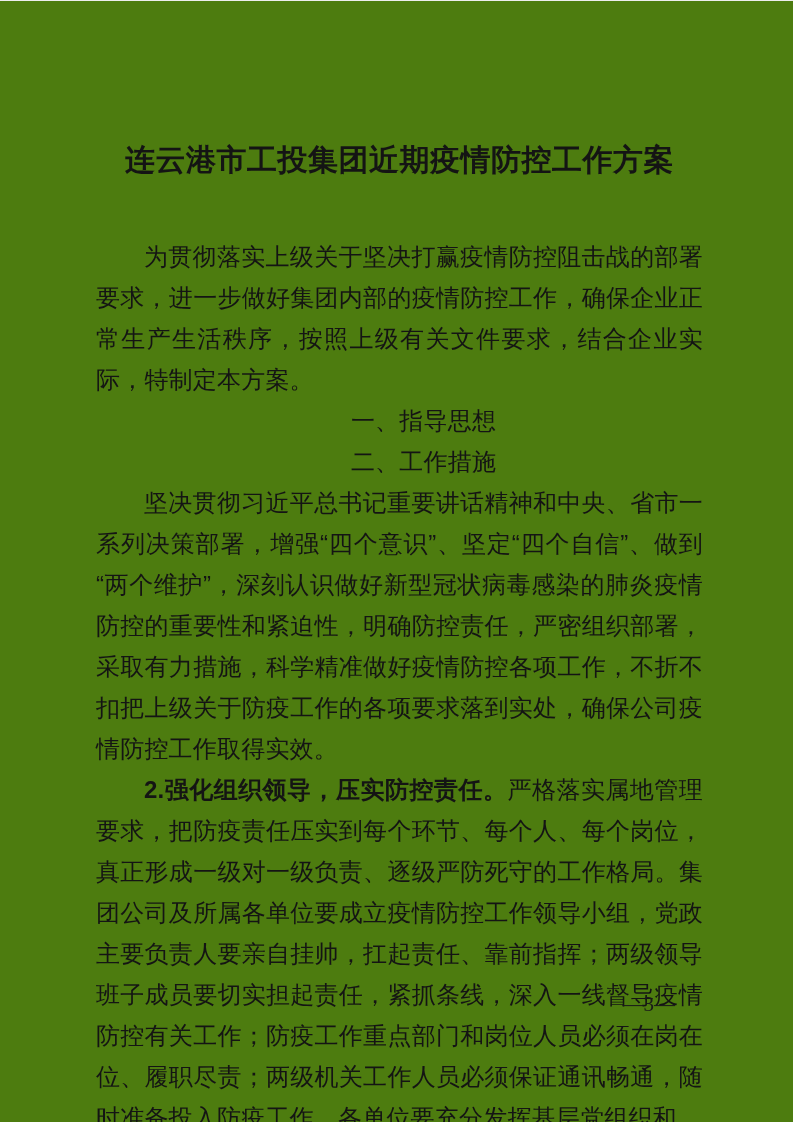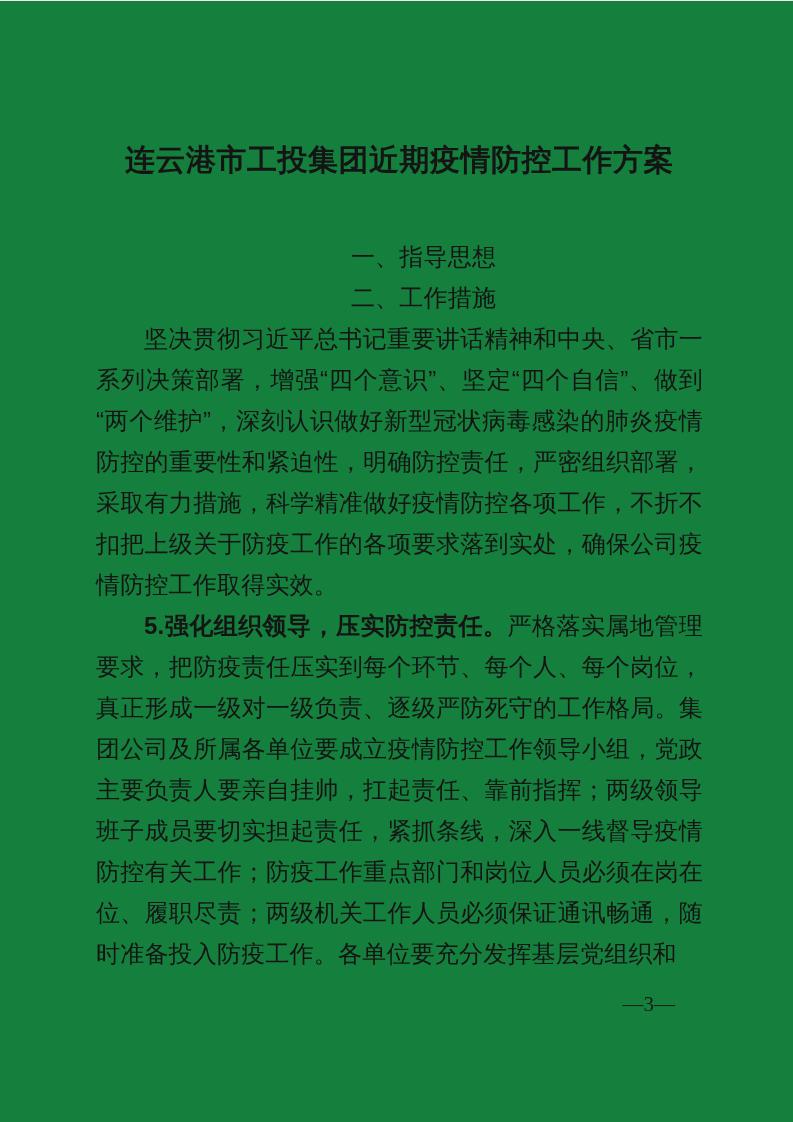--- a/index.html
+++ b/index.html
@@ -4,21 +4,21 @@
 <style>
   html, body {
     margin: 0;
     padding: 0;
     background: #ffffff;
   }
   .page {
     position: relative;
     width: 793px;
     height: 1122px;
-    background: #15803d;
+    background: #4d7c0f;
     color: #141414;
     font-family: "Liberation Sans", "DejaVu Sans", sans-serif;
     overflow: hidden;
     border-top: 1px solid #ededed;
     box-sizing: border-box;
   }
   .content {
     position: absolute;
     left: 96px;
     top: 136px;
@@ -59,25 +59,26 @@
   }
 </style>
 </head>
 <body>
 
 <div class="page">
   <div class="content">
 
     <h1 class="doc-title">连云港市工投集团近期疫情防控工作方案</h1>
 
+    <p class="para">为贯彻落实上级关于坚决打赢疫情防控阻击战的部署要求，进一步做好集团内部的疫情防控工作，确保企业正常生产生活秩序，按照上级有关文件要求，结合企业实际，特制定本方案。</p>
 
     <p class="para heading">一、指导思想</p>
 
     <p class="para heading">二、工作措施</p>
 
     <p class="para">坚决贯彻习近平总书记重要讲话精神和中央、省市一系列决策部署，增强“四个意识”、坚定“四个自信”、做到“两个维护”，深刻认识做好新型冠状病毒感染的肺炎疫情防控的重要性和紧迫性，明确防控责任，严密组织部署，采取有力措施，科学精准做好疫情防控各项工作，不折不扣把上级关于防疫工作的各项要求落到实处，确保公司疫情防控工作取得实效。</p>
 
-    <p class="para"><span class="bold-lead">5.强化组织领导，压实防控责任。</span><span>严格落实属地管理要求，把防疫责任压实到每个环节、每个人、每个岗位，真正形成一级对一级负责、逐级严防死守的工作格局。集团公司及所属各单位要成立疫情防控工作领导小组，党政主要负责人要亲自挂帅，扛起责任、靠前指挥；两级领导班子成员要切实担起责任，紧抓条线，深入一线督导疫情防控有关工作；防疫工作重点部门和岗位人员必须在岗在位、履职尽责；两级机关工作人员必须保证通讯畅通，随时准备投入防疫工作。各单位要充分发挥基层党组织和</span></p>
+    <p class="para"><span class="bold-lead">2.强化组织领导，压实防控责任。</span><span>严格落实属地管理要求，把防疫责任压实到每个环节、每个人、每个岗位，真正形成一级对一级负责、逐级严防死守的工作格局。集团公司及所属各单位要成立疫情防控工作领导小组，党政主要负责人要亲自挂帅，扛起责任、靠前指挥；两级领导班子成员要切实担起责任，紧抓条线，深入一线督导疫情防控有关工作；防疫工作重点部门和岗位人员必须在岗在位、履职尽责；两级机关工作人员必须保证通讯畅通，随时准备投入防疫工作。各单位要充分发挥基层党组织和</span></p>
 
   </div>
 
   <div class="page-number">—3—</div>
 </div>
 
 </body></html>

